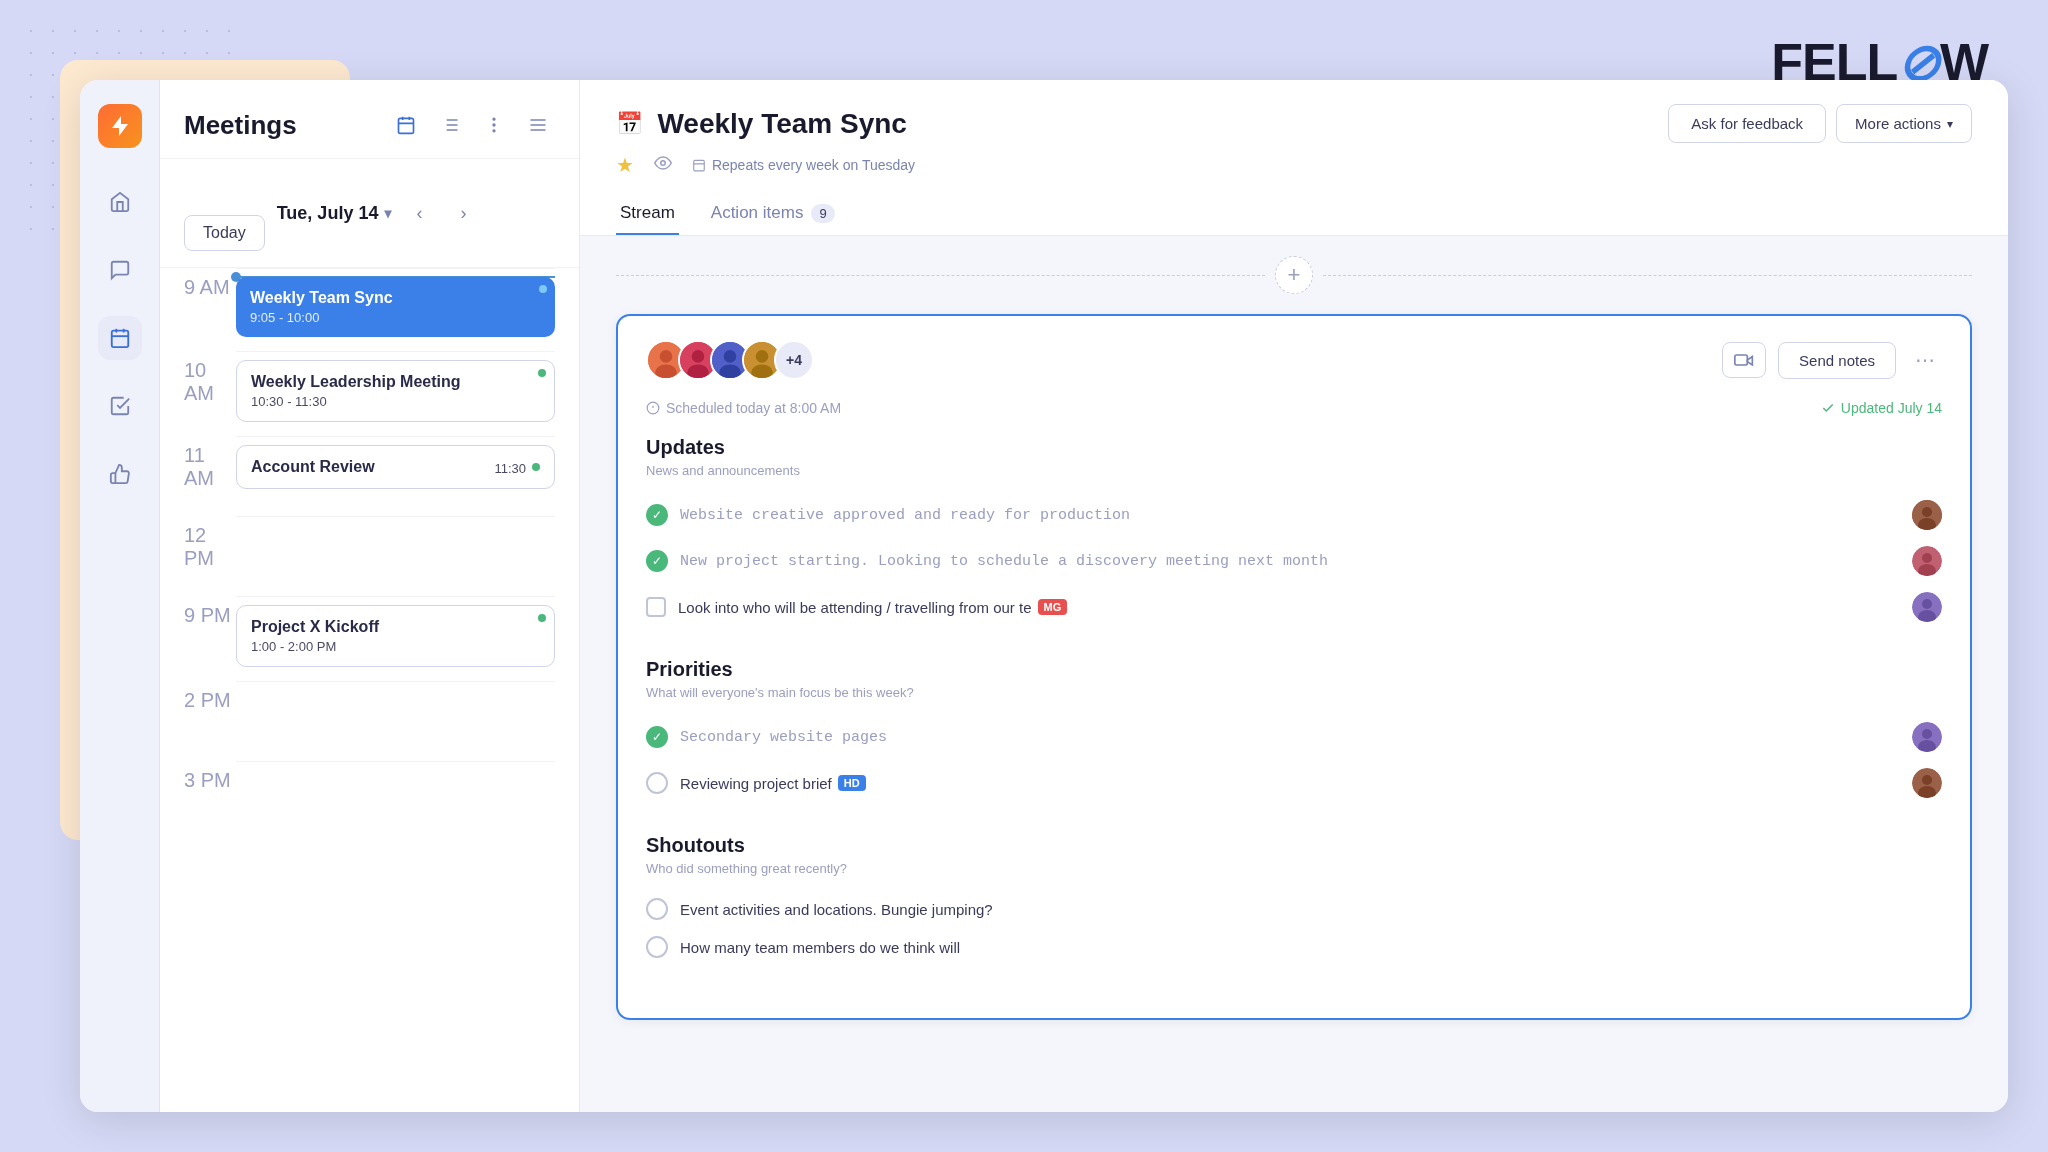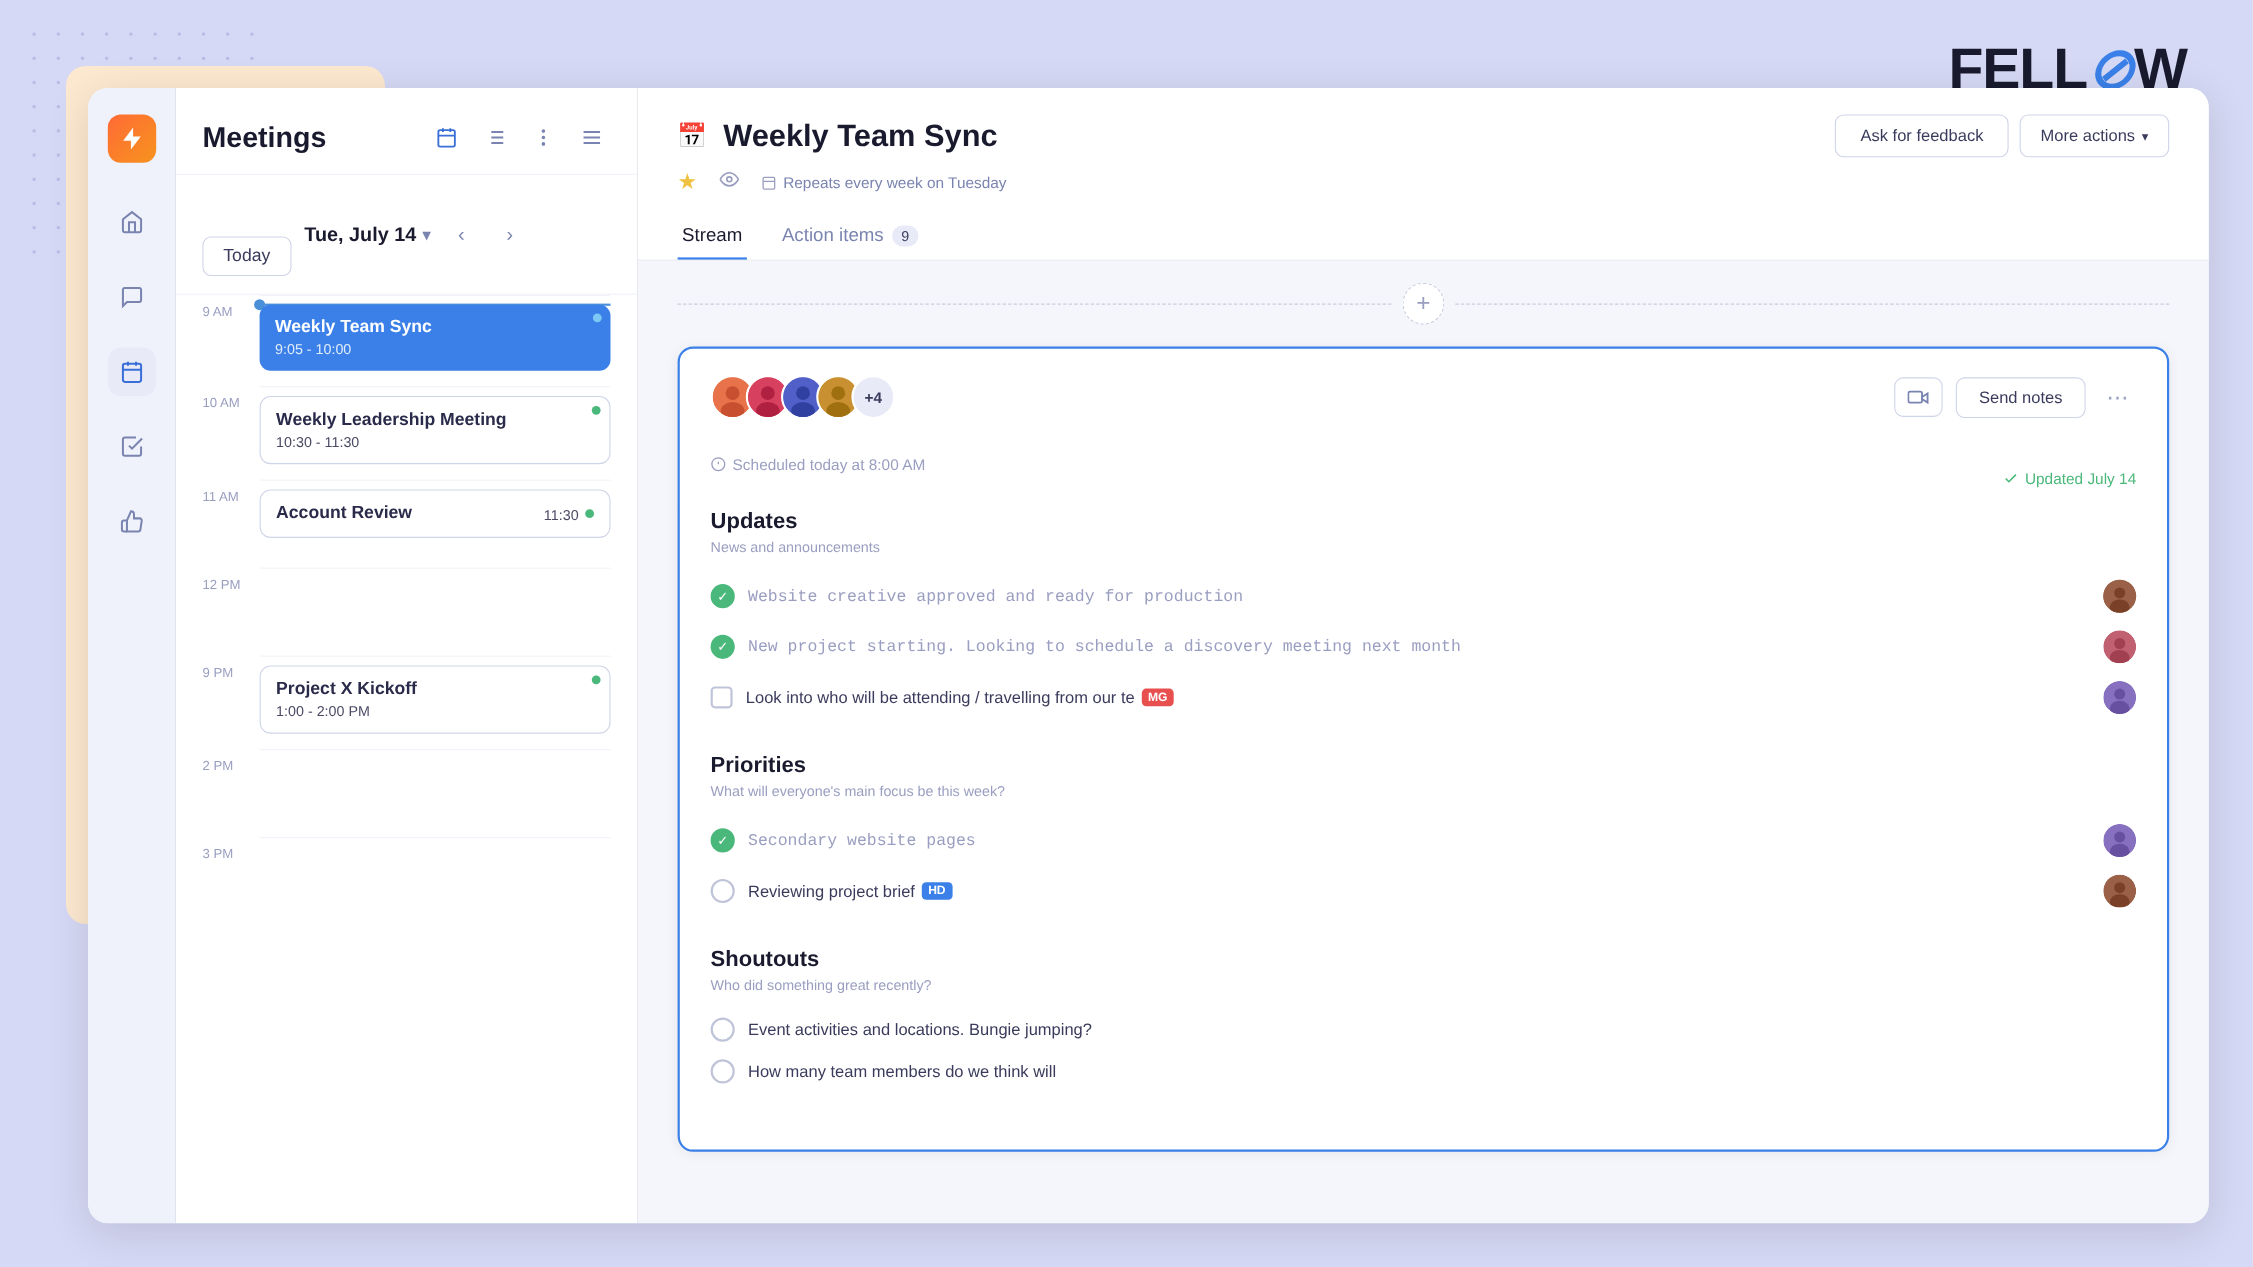--- a/index.html
+++ b/index.html
@@ -196,21 +196,21 @@
       position: relative;
     }
     .time-row {
       display: flex;
       align-items: flex-start;
       min-height: 80px;
       position: relative;
     }
     .time-label {
       width: 52px;
-      font-size: 12px;
+      font-size: 20px;
       color: #9a9ec0;
       padding-top: 8px;
       flex-shrink: 0;
     }
     .time-content {
       flex: 1;
       padding: 8px 0;
       border-top: 1px solid #f0f2f8;
       min-height: 80px;
       position: relative;
@@ -514,21 +514,20 @@
     .status-left {
       display: flex;
       align-items: center;
       gap: 6px;
     }
     .status-right {
       display: flex;
       align-items: center;
       gap: 6px;
       color: #4ab87a;
-      margin-top: 26px;
     }
 
     
     .section {
       margin-bottom: 28px;
     }
     .section-title {
       font-size: 20px;
       font-weight: 700;
       color: #1a1a2e;

